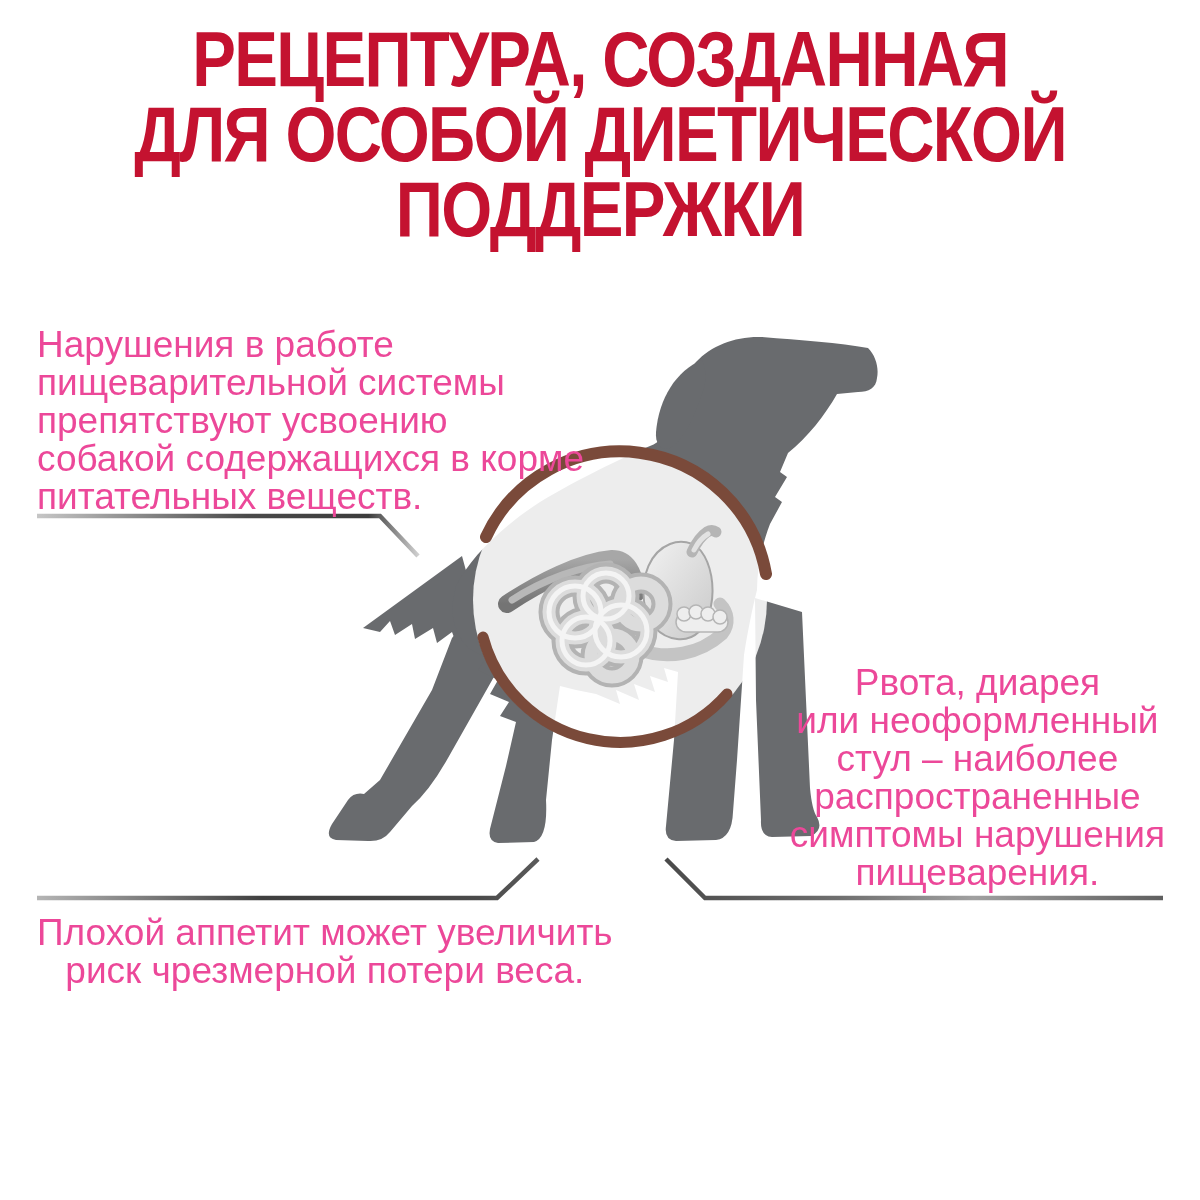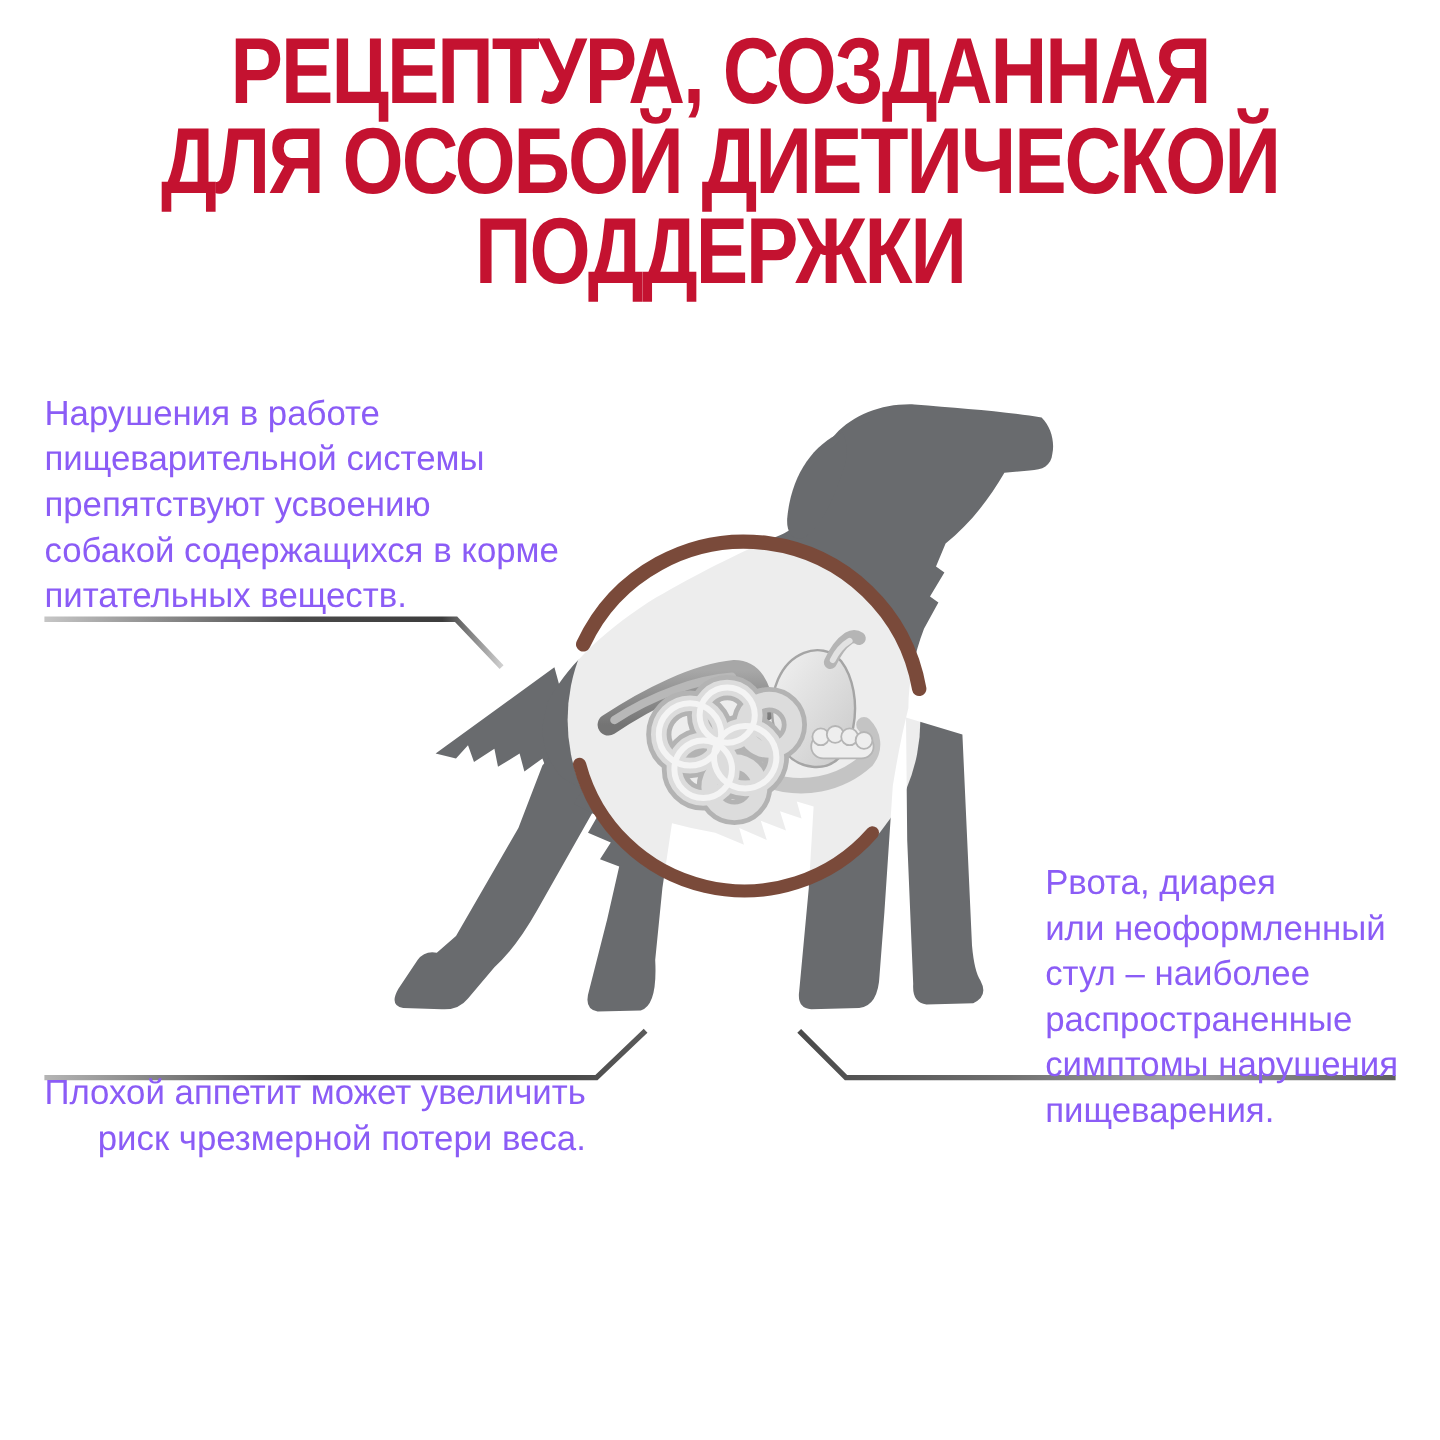--- a/index.html
+++ b/index.html
@@ -5,25 +5,25 @@
   html,body{margin:0;padding:0;}
   body{width:1200px;height:1200px;position:relative;background:#ffffff;overflow:hidden;
        font-family:"Liberation Sans", sans-serif;}
   .stage{position:absolute;inset:0;width:1200px;height:1132px;}
 
   .title{position:absolute;left:0;right:0;top:22px;text-align:center;
          transform:scaleX(.84);transform-origin:50% 0;}
   .title .line{font-size:78px;line-height:75px;font-weight:bold;letter-spacing:-2px;
                color:#c41230;white-space:nowrap;}
 
-  .para{position:absolute;font-size:29px;line-height:38px;color:#8b5cf6;
+  .para{position:absolute;font-size:37px;line-height:38px;color:#ec4899;
         white-space:pre-line;}
   .para.left1{left:37px;top:326px;text-align:left;}
-  .para.right1{right:35px;top:717px;text-align:left;}
-  .para.left2{left:37px;top:892px;text-align:right;}
+  .para.right1{right:35px;top:664px;text-align:center;}
+  .para.left2{left:37px;top:914px;text-align:center;}
 
   svg{position:absolute;left:0;top:0;}
 </style>
 </head>
 <body>
 
 <div class="stage">
 
   <div class="title">
     <div class="line" style="color: rgb(196, 18, 48);">РЕЦЕПТУРА, СОЗДАННАЯ</div>

